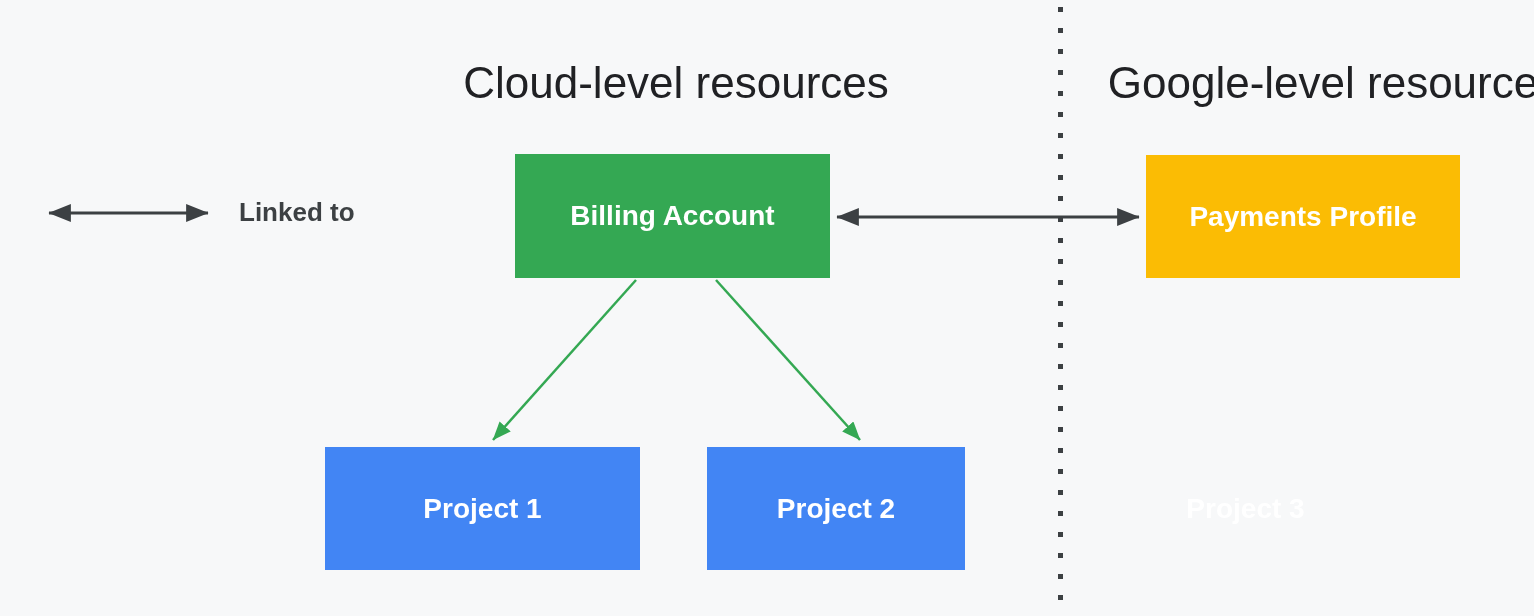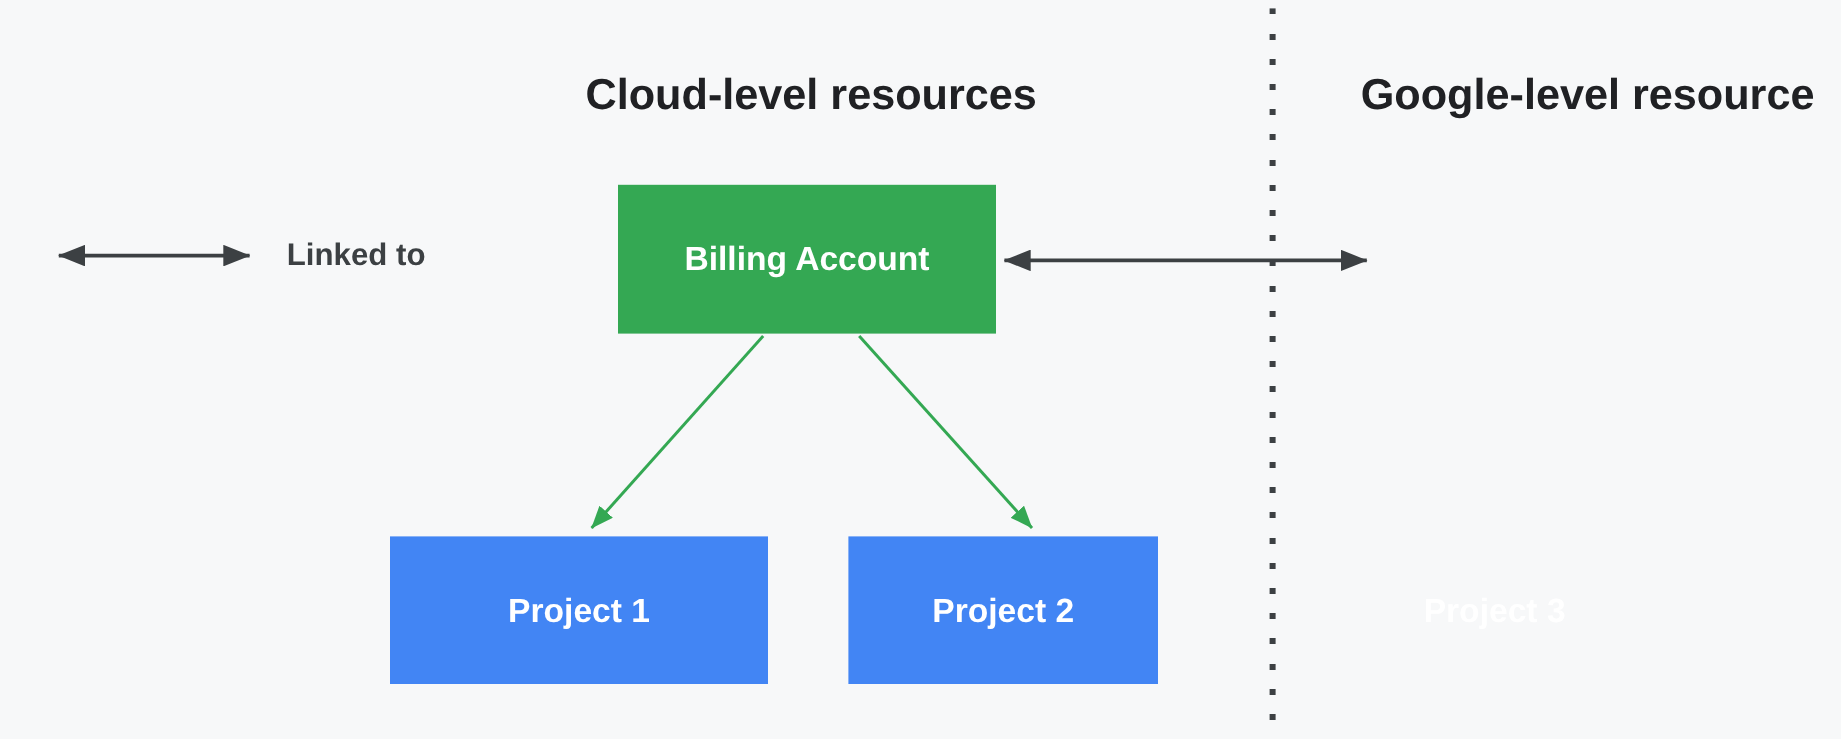--- a/index.html
+++ b/index.html
@@ -18,22 +18,22 @@
     width: 1534px;
     height: 616px;
     background: var(--bg);
     overflow: hidden;
     font-family: "Liberation Sans", sans-serif;
   }
   .title {
     position: absolute;
     top: 58px;
     transform: translateX(-50%);
-    font-size: 36px;
-    font-weight: 700;
+    font-size: 44px;
+    font-weight: 400;
     color: var(--title);
     white-space: nowrap;
     text-align: center;
   }
   .title.left  { left: 676px; }
   .title.right { left: 1295px; margin-left: 28px; }
 
   .legend {
     position: absolute;
     left: 46px;
@@ -130,20 +130,23 @@
       </marker>
     </defs>
     <line x1="837" y1="217" x2="1139" y2="217" class="stroke-dark" stroke-width="3" marker-start="url(#head-dark)" marker-end="url(#head-dark)"></line>
     <line x1="636" y1="280" x2="493" y2="440" class="stroke-green" stroke-width="2.5" marker-end="url(#head-green)"></line>
     <line x1="716" y1="280" x2="860" y2="440" class="stroke-green" stroke-width="2.5" marker-end="url(#head-green)"></line>
   </svg>
 
   <div class="node billing">
     <span>Billing Account</span>
   </div>
+  <div class="node payments">
+    <span>Payments Profile</span>
+  </div>
   <div class="node project1">
     <span>Project 1</span>
   </div>
   <div class="node project2">
     <span>Project 2</span>
   </div>
   <div class="node project3">
     <span>Project 3</span>
   </div>
 

